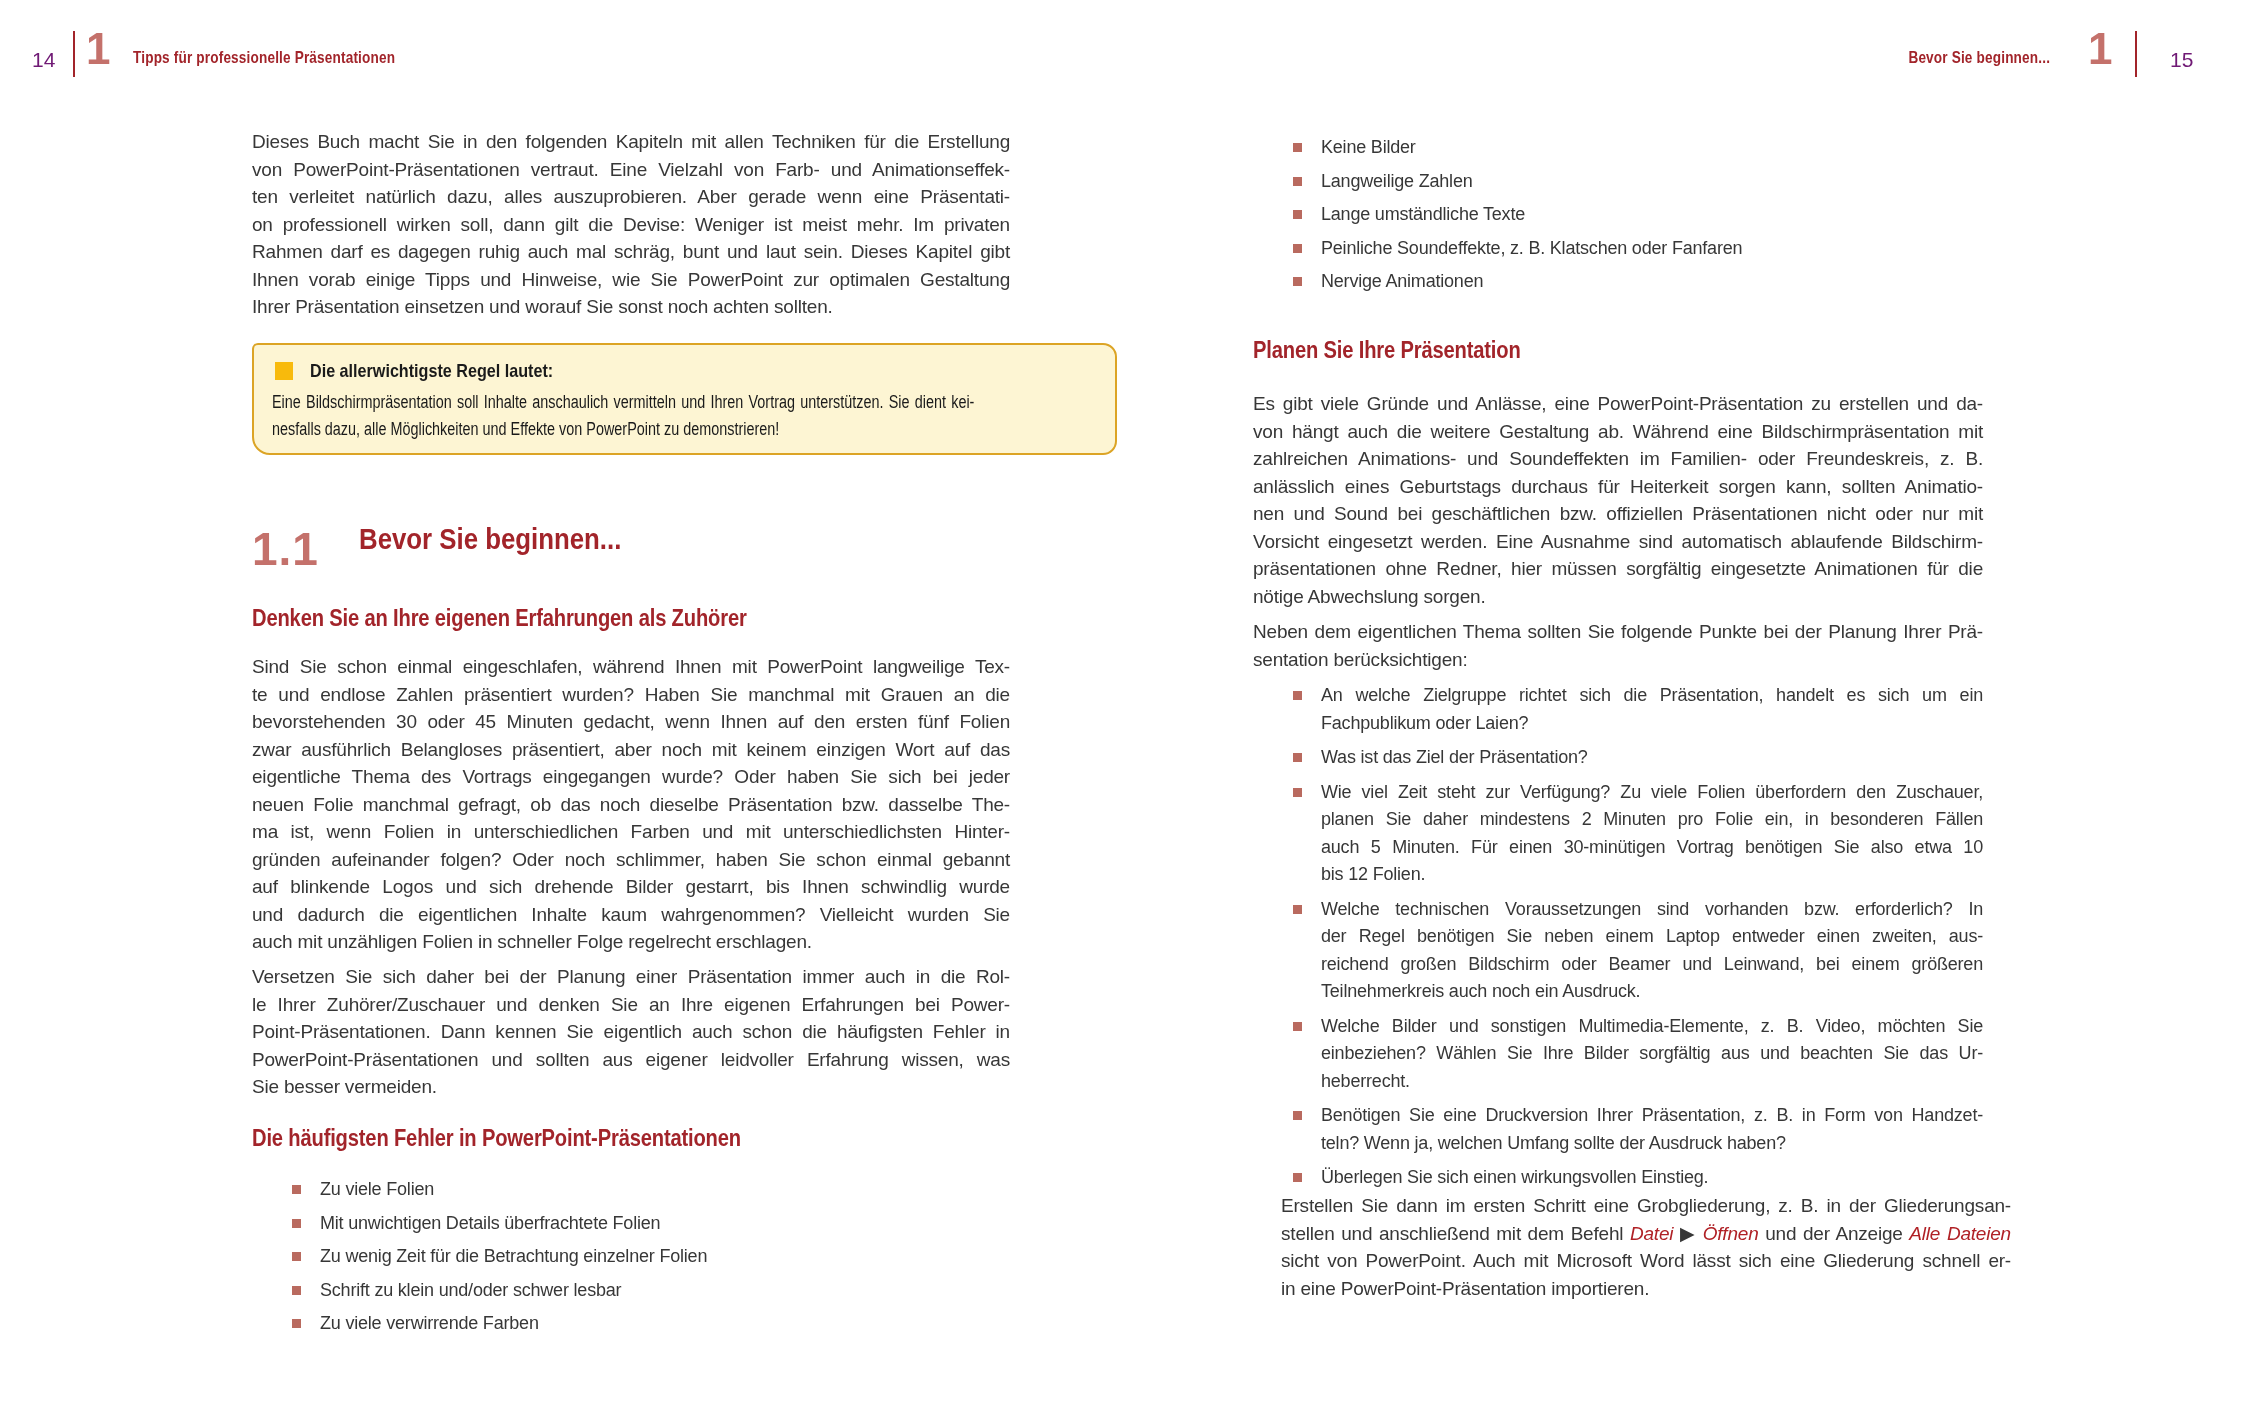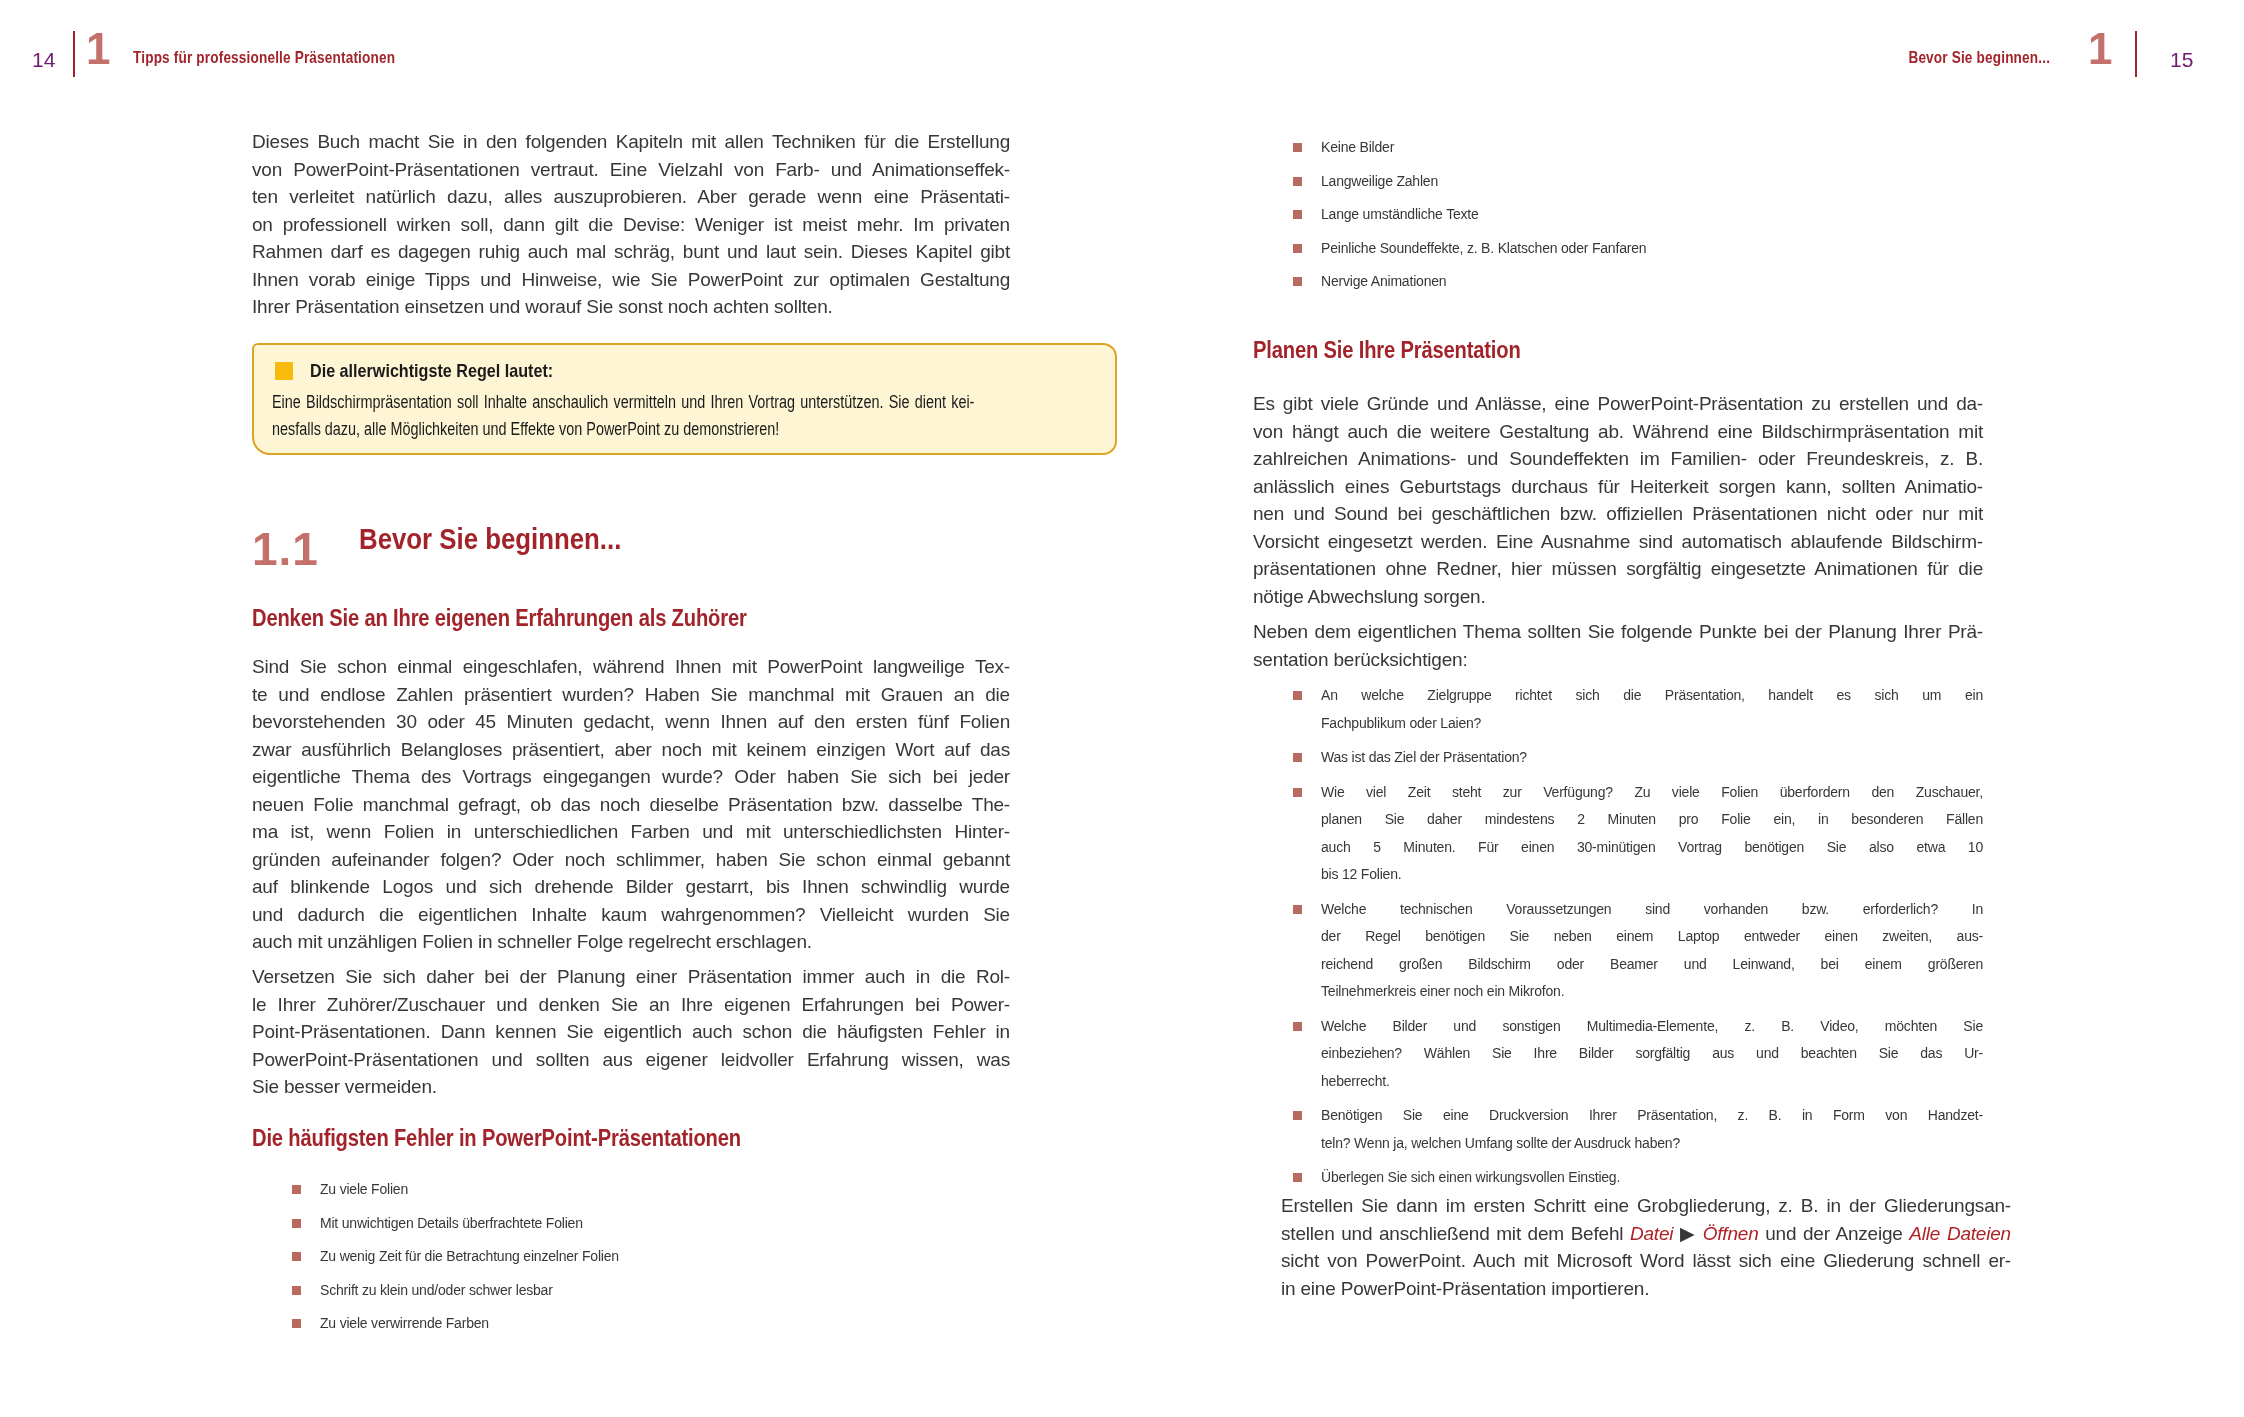--- a/index.html
+++ b/index.html
@@ -26,21 +26,21 @@
   .cmd{color:var(--cmd_red);font-style:italic;}
   
   .subhead{
     position:absolute;font-size:24px;font-weight:700;color:var(--heading_red);
     white-space:nowrap;transform:scaleX(.84);transform-origin:0 50%;letter-spacing:-0.2px;
   }
   .sechead{position:absolute;display:flex;align-items:flex-start;gap:40px;white-space:nowrap;}
   .secnum{font-size:46px;font-weight:700;color:var(--accent_salmon);letter-spacing:1px;}
   .sectitle{font-size:30px;font-weight:700;color:var(--heading_red);transform:scaleX(.86);transform-origin:0 100%;}
   
-  .blist{position:absolute;font-size:14px;letter-spacing:-0.2px;}
+  .blist{position:absolute;font-size:18px;letter-spacing:-0.2px;}
   .bullet-item{position:relative;padding-left:68px;margin-bottom:6px;}
   .blist.spaced .bullet-item{margin-bottom:7px;}
   .bsq{position:absolute;left:40px;top:9px;width:9px;height:9px;background:var(--bullet_salmon);}
   
   .notebox{
     position:absolute;box-sizing:border-box;
     background:var(--box_bg);
     border:2px solid var(--box_border);
     border-radius:6px 14px 14px 18px;
   }
@@ -230,21 +230,21 @@
           <div class="tl j">auch 5 Minuten. Für einen 30-minütigen Vortrag benötigen Sie also etwa 10</div>
           <div class="tl">bis 12 Folien.</div>
         </div>
       </div>
       <div class="bullet-item">
         <span class="bsq"></span>
         <div>
           <div class="tl j">Welche technischen Voraussetzungen sind vorhanden bzw. erforderlich? In</div>
           <div class="tl j">der Regel benötigen Sie neben einem Laptop entweder einen zweiten, aus-</div>
           <div class="tl j">reichend großen Bildschirm oder Beamer und Leinwand, bei einem größeren</div>
-          <div class="tl">Teilnehmerkreis einer noch ein Mikrofon.</div>
+          <div class="tl">Teilnehmerkreis auch noch ein Ausdruck.</div>
         </div>
       </div>
       <div class="bullet-item">
         <span class="bsq"></span>
         <div>
           <div class="tl j">Welche Bilder und sonstigen Multimedia-Elemente, z. B. Video, möchten Sie</div>
           <div class="tl j">einbeziehen? Wählen Sie Ihre Bilder sorgfältig aus und beachten Sie das Ur-</div>
           <div class="tl">heberrecht.</div>
         </div>
       </div>

